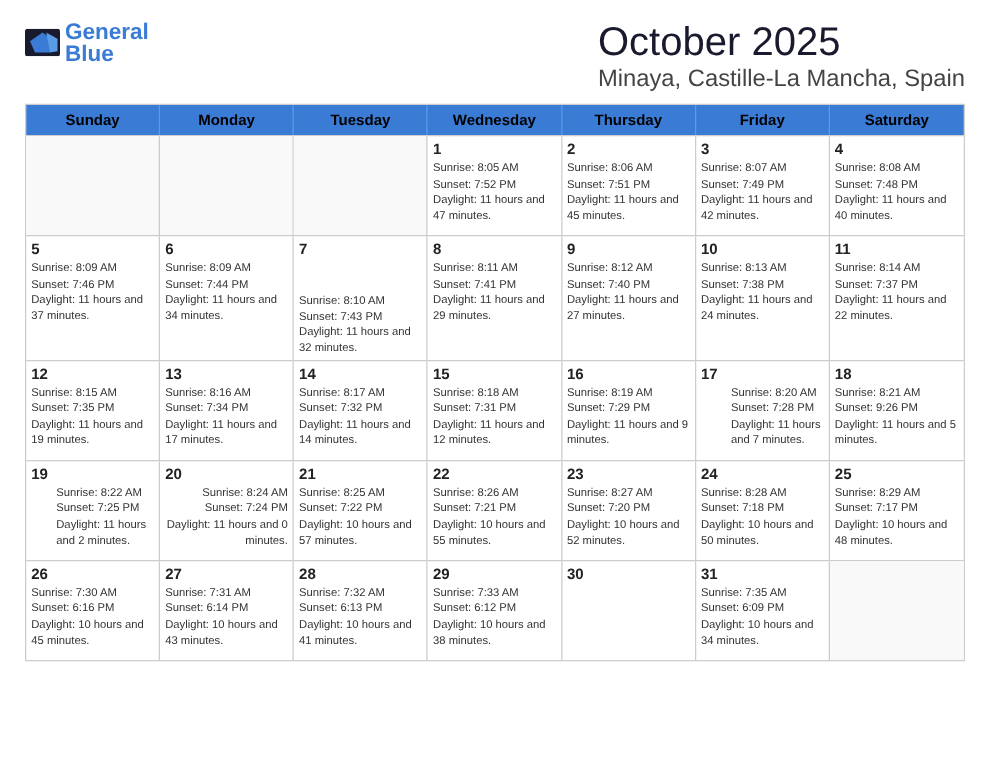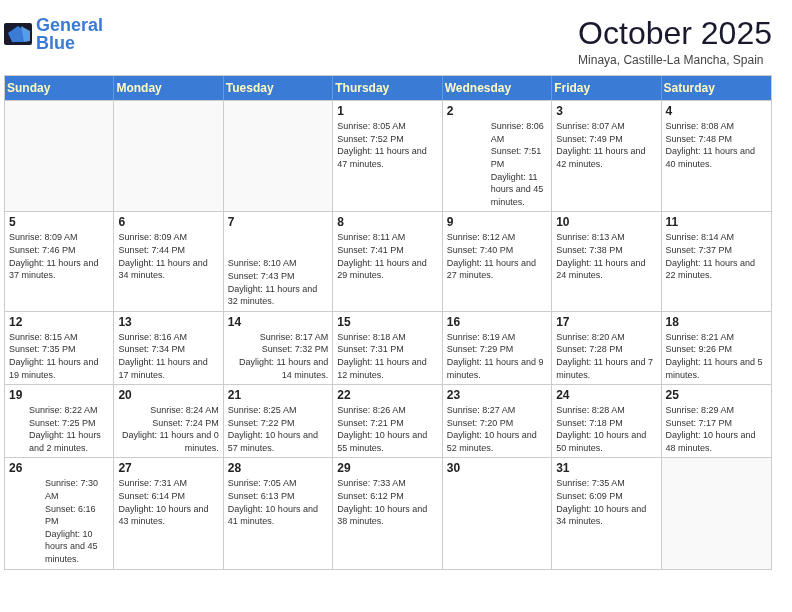--- a/index.html
+++ b/index.html
@@ -6,21 +6,21 @@
     body {
       font-family: Arial, sans-serif;
       background: #fff;
       width: 792px;
       height: 612px;
       overflow: hidden;
     }
     .page {
       width: 792px;
       height: 541px;
-      padding: 16px 20px 12px 4px;
+      padding: 16px 20px 12px 20px;
       display: flex;
       flex-direction: column;
     }
     .header {
       display: flex;
       align-items: flex-start;
       justify-content: space-between;
       margin-bottom: 8px;
     }
     .logo {
@@ -44,39 +44,40 @@
     .title-block {
       text-align: left;
     }
     .month-title {
       font-size: 32px;
       font-weight: normal;
       color: #1a1a2e;
       line-height: 1.1;
     }
     .location-title {
-      font-size: 12px;
+      font-size: 19px;
       color: #444;
       margin-top: 2px;
     }
     .calendar {
       flex: 1;
       display: flex;
       flex-direction: column;
       border: 1px solid #ccc;
     }
     .cal-header {
       display: grid;
       grid-template-columns: repeat(7, 1fr);
       background: #3a7bd5;
     }
     .cal-header-cell {
-      color: #fef9c3;
+      color: #000000;
       font-size: 12px;
       font-weight: bold;
+      text-align: center;
       padding: 5px 2px;
       border-right: 1px solid #5a9be5;
     }
     .cal-header-cell:last-child {
       border-right: none;
     }
     .cal-body {
       flex: 1;
       display: flex;
       flex-direction: column;
@@ -135,39 +136,39 @@
       <div class="month-title">October 2025</div>
       <div class="location-title">Minaya, Castille-La Mancha, Spain</div>
     </div>
   </div>
 
   <div class="calendar">
     <div class="cal-header">
       <div class="cal-header-cell">Sunday</div>
       <div class="cal-header-cell">Monday</div>
       <div class="cal-header-cell">Tuesday</div>
+      <div class="cal-header-cell">Wednesday</div>
       <div class="cal-header-cell">Thursday</div>
-      <div class="cal-header-cell">Wednesday</div>
       <div class="cal-header-cell">Friday</div>
       <div class="cal-header-cell">Saturday</div>
     </div>
     <div class="cal-body" id="cal-body">
     <div class="cal-row">
           <div class="cal-cell empty"></div>
           <div class="cal-cell empty"></div>
           <div class="cal-cell empty"></div>
           <div class="cal-cell">
             <div class="day-num">1</div>
             <div class="day-info" style="white-space: pre-line;">Sunrise: 8:05 AM
 Sunset: 7:52 PM
 Daylight: 11 hours and 47 minutes.</div>
           </div>
           <div class="cal-cell">
             <div class="day-num">2</div>
-            <div class="day-info" style="white-space: pre-line; margin-left: 44px;">Sunrise: 8:06 AM
+            <div class="day-info" style="white-space: pre-line;">Sunrise: 8:06 AM
 Sunset: 7:51 PM
 Daylight: 11 hours and 45 minutes.</div>
           </div>
           <div class="cal-cell">
             <div class="day-num">3</div>
             <div class="day-info" style="white-space: pre-line;">Sunrise: 8:07 AM
 Sunset: 7:49 PM
 Daylight: 11 hours and 42 minutes.</div>
           </div>
           <div class="cal-cell">
@@ -229,39 +230,39 @@
 Daylight: 11 hours and 19 minutes.</div>
           </div>
           <div class="cal-cell">
             <div class="day-num">13</div>
             <div class="day-info" style="white-space: pre-line;">Sunrise: 8:16 AM
 Sunset: 7:34 PM
 Daylight: 11 hours and 17 minutes.</div>
           </div>
           <div class="cal-cell">
             <div class="day-num">14</div>
-            <div class="day-info" style="white-space: pre-line; text-align: right;">Sunrise: 8:17 AM
+            <div class="day-info" style="white-space: pre-line;">Sunrise: 8:17 AM
 Sunset: 7:32 PM
 Daylight: 11 hours and 14 minutes.</div>
           </div>
           <div class="cal-cell">
             <div class="day-num">15</div>
             <div class="day-info" style="white-space: pre-line;">Sunrise: 8:18 AM
 Sunset: 7:31 PM
 Daylight: 11 hours and 12 minutes.</div>
           </div>
           <div class="cal-cell">
             <div class="day-num">16</div>
             <div class="day-info" style="white-space: pre-line;">Sunrise: 8:19 AM
 Sunset: 7:29 PM
 Daylight: 11 hours and 9 minutes.</div>
           </div>
           <div class="cal-cell">
             <div class="day-num">17</div>
-            <div class="day-info" style="white-space: pre-line;">Sunrise: 8:20 AM
+            <div class="day-info" style="white-space: pre-line; margin-left: 24px;">Sunrise: 8:20 AM
 Sunset: 7:28 PM
 Daylight: 11 hours and 7 minutes.</div>
           </div>
           <div class="cal-cell">
             <div class="day-num">18</div>
             <div class="day-info" style="white-space: pre-line;">Sunrise: 8:21 AM
 Sunset: 9:26 PM
 Daylight: 11 hours and 5 minutes.</div>
           </div>
         </div>
@@ -305,33 +306,33 @@
           <div class="cal-cell">
             <div class="day-num">25</div>
             <div class="day-info" style="white-space: pre-line;">Sunrise: 8:29 AM
 Sunset: 7:17 PM
 Daylight: 10 hours and 48 minutes.</div>
           </div>
         </div>
         <div class="cal-row">
           <div class="cal-cell">
             <div class="day-num">26</div>
-            <div class="day-info" style="white-space: pre-line; margin-left: 36px;">Sunrise: 7:30 AM
+            <div class="day-info" style="white-space: pre-line;">Sunrise: 7:30 AM
 Sunset: 6:16 PM
 Daylight: 10 hours and 45 minutes.</div>
           </div>
           <div class="cal-cell">
             <div class="day-num">27</div>
             <div class="day-info" style="white-space: pre-line;">Sunrise: 7:31 AM
 Sunset: 6:14 PM
 Daylight: 10 hours and 43 minutes.</div>
           </div>
           <div class="cal-cell">
             <div class="day-num">28</div>
-            <div class="day-info" style="white-space: pre-line;">Sunrise: 7:05 AM
+            <div class="day-info" style="white-space: pre-line;">Sunrise: 7:32 AM
 Sunset: 6:13 PM
 Daylight: 10 hours and 41 minutes.</div>
           </div>
           <div class="cal-cell">
             <div class="day-num">29</div>
             <div class="day-info" style="white-space: pre-line;">Sunrise: 7:33 AM
 Sunset: 6:12 PM
 Daylight: 10 hours and 38 minutes.</div>
           </div>
           <div class="cal-cell">

